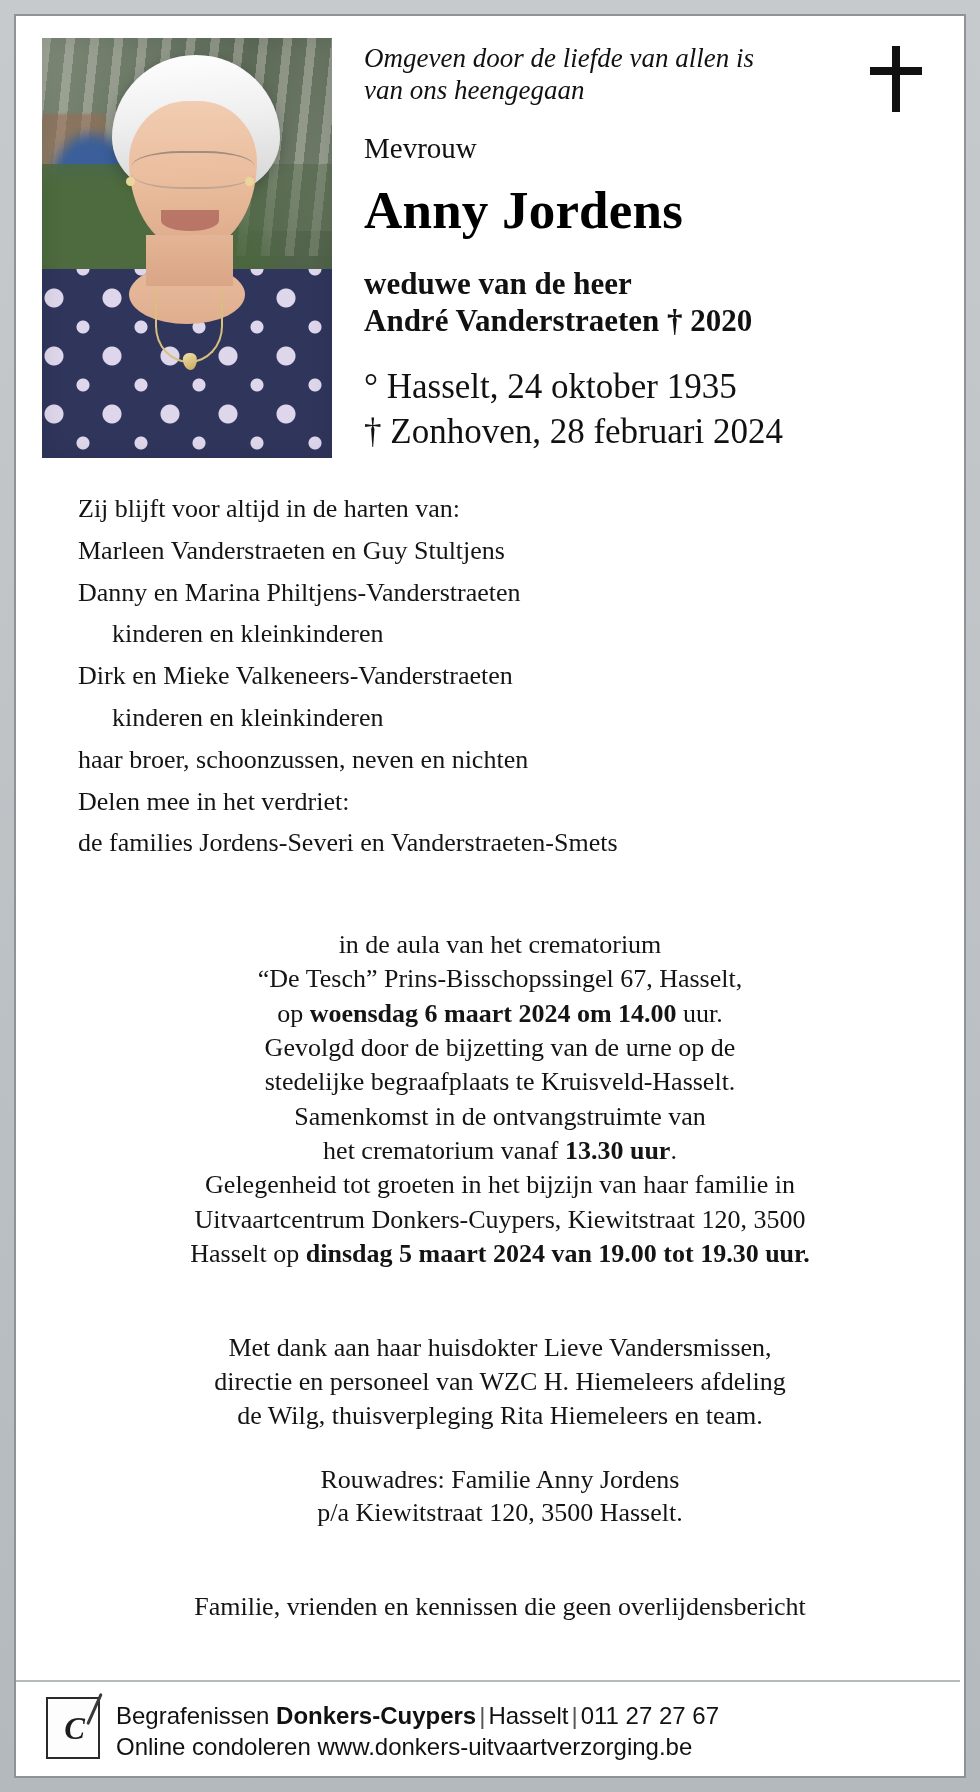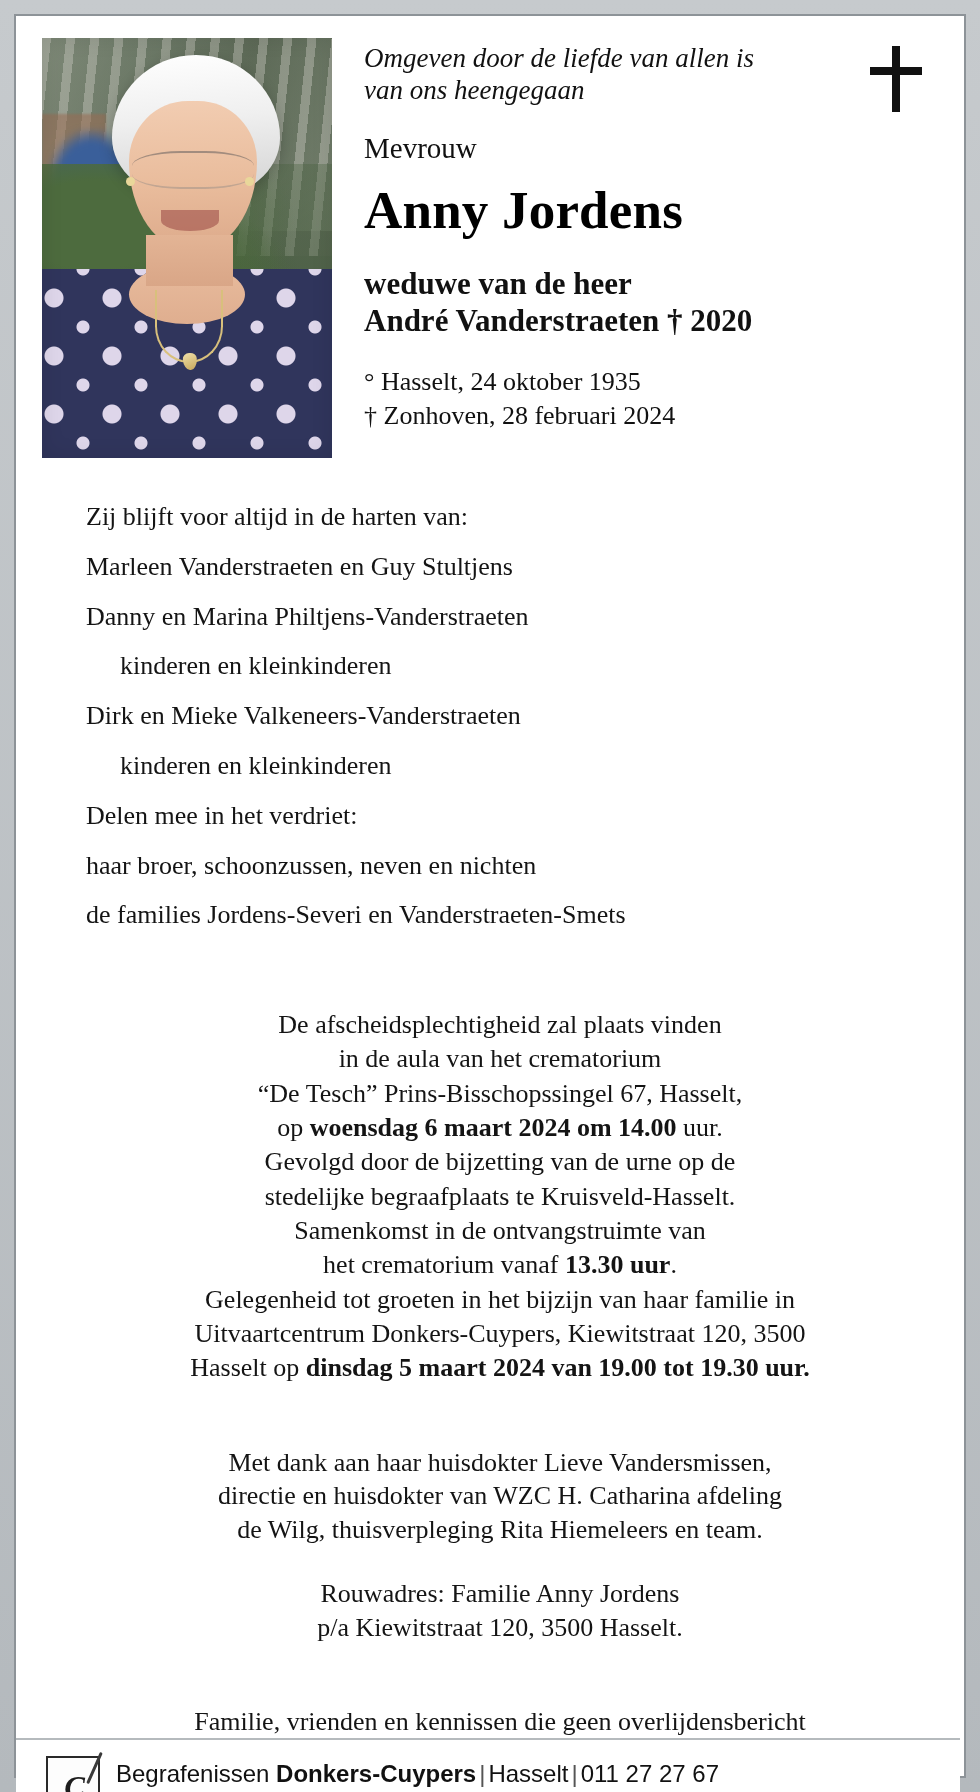--- a/index.html
+++ b/index.html
@@ -196,36 +196,36 @@
     margin: 4px 0 28px 0;
   }
   .spouse-line {
     font-size: 31px;
     font-weight: bold;
     line-height: 1.18;
     color: #111;
     margin: 2px 0 26px 0;
   }
   .date-line {
-    font-size: 26px;
+    font-size: 35px;
     line-height: 1.28;
     color: #111;
     margin: 0;
   }
 
   
   #main-text {
     padding: 26px 4px 0 28px;
     flex: 1 1 auto;
   }
   .para {
     font-size: 26px;
     line-height: 1.30;
     color: #141414;
-    margin: 16px;
+    margin: 8px;
   }
   .para.indent { padding-left: 34px; }
   .block-gap { height: 30px; }
   .ceremony {
     text-align: center;
     font-size: 26px;
     line-height: 1.32;
     color: #141414;
     margin: 0;
     padding: 0 6px;
@@ -342,44 +342,43 @@
       </div>
 
       <div id="main-text">
 
         <p class="para">Zij blijft voor altijd in de harten van:</p>
         <p class="para">Marleen Vanderstraeten en Guy Stultjens</p>
         <p class="para">Danny en Marina Philtjens-Vanderstraeten</p>
         <p class="para indent">kinderen en kleinkinderen</p>
         <p class="para">Dirk en Mieke Valkeneers-Vanderstraeten</p>
         <p class="para indent">kinderen en kleinkinderen</p>
+        <p class="para">haar broer, schoonzussen, neven en nichten</p>
         <p class="para">Delen mee in het verdriet:</p>
-        <p class="para">haar broer, schoonzussen, neven en nichten</p>
         <p class="para">de families Jordens-Severi en Vanderstraeten-Smets</p>
 
         <div class="block-gap"></div>
         <div class="block-gap"></div>
 
-        <p class="ceremony">De afscheidsplechtigheid zal plaats vinden</p>
         <p class="ceremony">in de aula van het crematorium</p>
         <p class="ceremony">“De Tesch” Prins-Bisschopssingel 67, Hasselt,</p>
         <p class="ceremony"><span>op </span><b>woensdag 6 maart 2024 om 14.00</b><span> uur.</span></p>
         <p class="ceremony">Gevolgd door de bijzetting van de urne op de</p>
         <p class="ceremony">stedelijke begraafplaats te Kruisveld-Hasselt.</p>
         <p class="ceremony">Samenkomst in de ontvangstruimte van</p>
         <p class="ceremony"><span>het crematorium vanaf </span><b>13.30 uur</b><span>.</span></p>
         <p class="ceremony">Gelegenheid tot groeten in het bijzijn van haar familie in</p>
         <p class="ceremony">Uitvaartcentrum Donkers-Cuypers, Kiewitstraat 120, 3500</p>
         <p class="ceremony"><span>Hasselt op </span><b>dinsdag 5 maart 2024 van 19.00 tot 19.30 uur.</b></p>
 
         <div class="block-gap"></div>
         <div class="block-gap"></div>
 
         <p class="tail-para">Met dank aan haar huisdokter Lieve Vandersmissen,</p>
-        <p class="tail-para">directie en huisdokter van WZC H. Catharina afdeling</p>
+        <p class="tail-para">directie en personeel van WZC H. Hiemeleers afdeling</p>
         <p class="tail-para">de Wilg, thuisverpleging Rita Hiemeleers en team.</p>
 
         <div class="block-gap"></div>
 
         <p class="tail-para">Rouwadres: Familie Anny Jordens</p>
         <p class="tail-para">p/a Kiewitstraat 120, 3500 Hasselt.</p>
 
         <div class="block-gap"></div>
         <div class="block-gap"></div>
 

